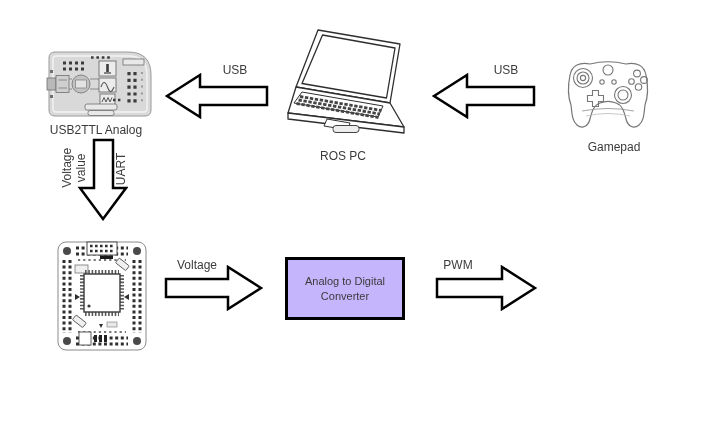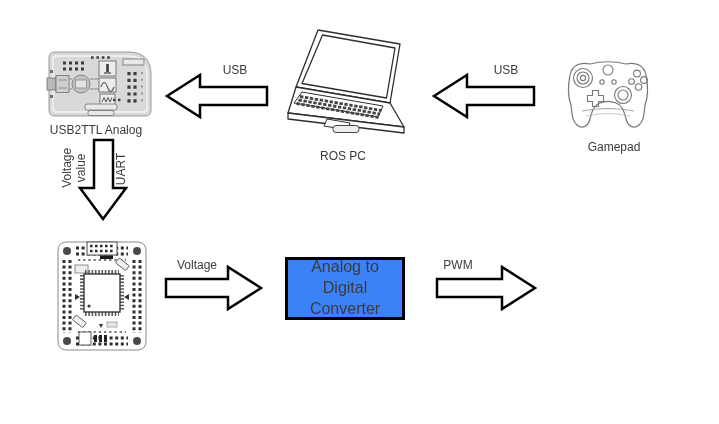--- a/index.html
+++ b/index.html
@@ -21,27 +21,27 @@
     text-align: center;
     white-space: nowrap;
   }
   .lbl.wrap { white-space: normal; }
   .rot {
     transform: rotate(-90deg);
     transform-origin: center center;
   }
   .node-box {
     position: absolute;
-    background: #3b82f6;
+    background: #c4b5fd;
     border: 3px solid #000000;
     display: flex;
     align-items: center;
     justify-content: center;
     text-align: center;
-    font-size: 16px;
+    font-size: 11px;
     line-height: 1.3;
     color: #3b3b3b;
     padding: 2px 4px;
   }
   svg { display: block; }
 </style>
 </head>
 <body>
 
 <div class="stage">

